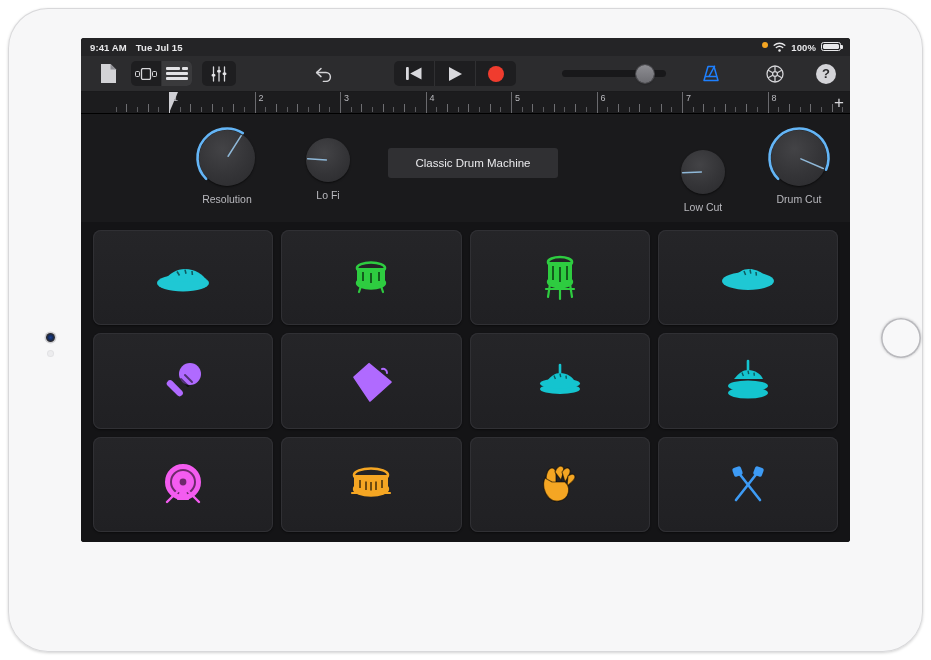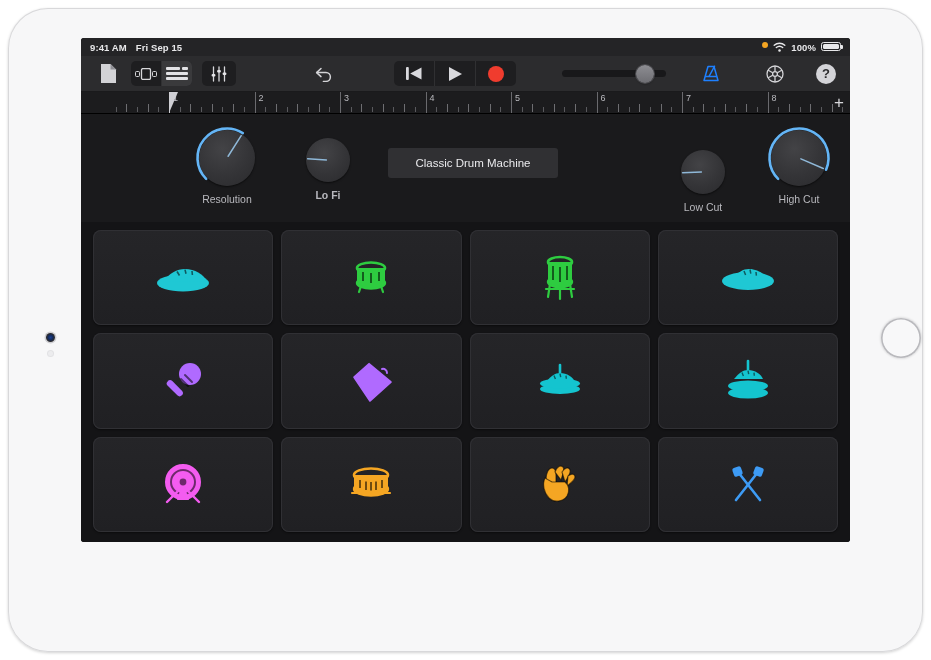--- a/index.html
+++ b/index.html
@@ -224,21 +224,21 @@
 <div id="device-frame">
   <div id="camera-lens"></div>
   <div id="ambient-sensor"></div>
   <div id="home-button"></div>
 
   <div id="screen">
 
     <div id="status-bar">
       <div id="status-left">
         <span>9:41 AM</span>
-        <span>Fri Sep 15</span>
+        <span>Tue Jul 15</span>
       </div>
       <div id="status-right">
         <div class="rec-dot"></div>
         <svg width="13" height="10" viewBox="0 0 13 10">
           <g fill="none" stroke="#e8e8ea" stroke-width="1.4" stroke-linecap="round">
             <path d="M1.2 3.3 A8 8 0 0 1 11.8 3.3"></path>
             <path d="M3.3 5.5 A5 5 0 0 1 9.7 5.5"></path>
           </g>
           <circle cx="6.5" cy="8.4" r="1.25" fill="#e8e8ea"></circle>
         </svg>
@@ -444,21 +444,21 @@
       <div id="knobs-container">
           <div class="knob-unit" style="left: 118px; top: 16px;">
             <div class="knob-face" style="width: 56px; height: 56px;">
               <svg width="66" height="66" viewBox="-5 -5 66 66" style="left: -5px; top: -5px;">
                 <path d="M 7.1403499549968465 48.85965004500315 A 29.5 29.5 0 0 1 43.806890451880406 3.092326197690557" fill="none" stroke="#64b5f6" stroke-width="2.6" stroke-linecap="round"></path>
                 <line x1="29.114519733556314" y1="26.24379791495581" x2="42.21012660284299" y2="5.608423415686563" stroke="#8fb8d8" stroke-width="1.5" stroke-linecap="round"></line>
               </svg>
             </div>
             <div class="knob-label">Resolution</div>
           </div>
-          <div class="knob-unit" style="left: 225px; top: 24px; font-weight: bold;">
+          <div class="knob-unit" style="left: 225px; top: 24px;">
             <div class="knob-face" style="width: 44px; height: 44px;">
               <svg width="54" height="54" viewBox="-5 -5 54 54" style="left: -5px; top: -5px;">
                 <line x1="20.403157234514765" y1="21.899535168753097" x2="1.6402547400632628" y2="20.719073401602003" stroke="#8fb8d8" stroke-width="1.5" stroke-linecap="round"></line>
               </svg>
             </div>
             <div class="knob-label">Lo Fi</div>
           </div>
           <div class="knob-unit" style="left: 600px; top: 36px;">
             <div class="knob-face" style="width: 44px; height: 44px;">
               <svg width="54" height="54" viewBox="-5 -5 54 54" style="left: -5px; top: -5px;">
@@ -467,21 +467,21 @@
             </div>
             <div class="knob-label">Low Cut</div>
           </div>
           <div class="knob-unit" style="left: 690px; top: 16px;">
             <div class="knob-face" style="width: 56px; height: 56px;">
               <svg width="66" height="66" viewBox="-5 -5 66 66" style="left: -5px; top: -5px;">
                 <path d="M 7.1403499549968465 48.85965004500315 A 29.5 29.5 0 1 1 55.07376145767745 39.71586277372602" fill="none" stroke="#64b5f6" stroke-width="2.6" stroke-linecap="round"></path>
                 <line x1="29.90892962142268" y1="28.826067612520344" x2="52.338852673139186" y2="38.53236205963438" stroke="#8fb8d8" stroke-width="1.5" stroke-linecap="round"></line>
               </svg>
             </div>
-            <div class="knob-label">High Cut</div>
+            <div class="knob-label">Drum Cut</div>
           </div>
         </div>
       <div id="patch-name">
         <span>Classic Drum Machine</span>
       </div>
     </div>
 
     <div id="pad-grid">
         <div class="pad">
           <div>

